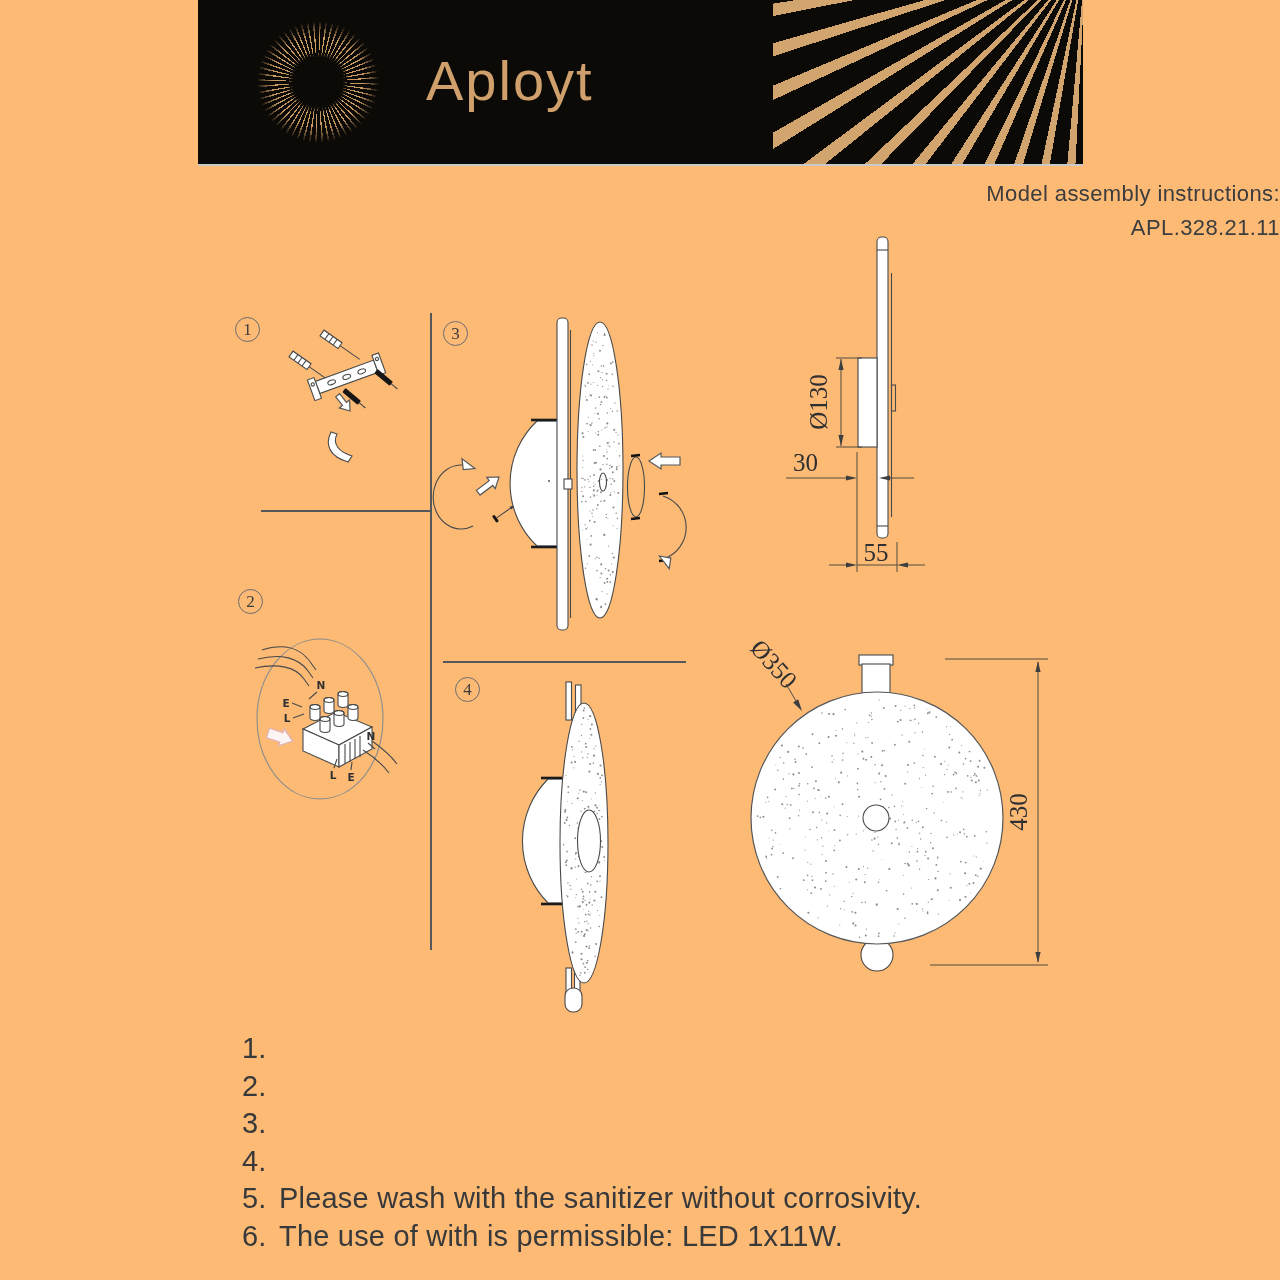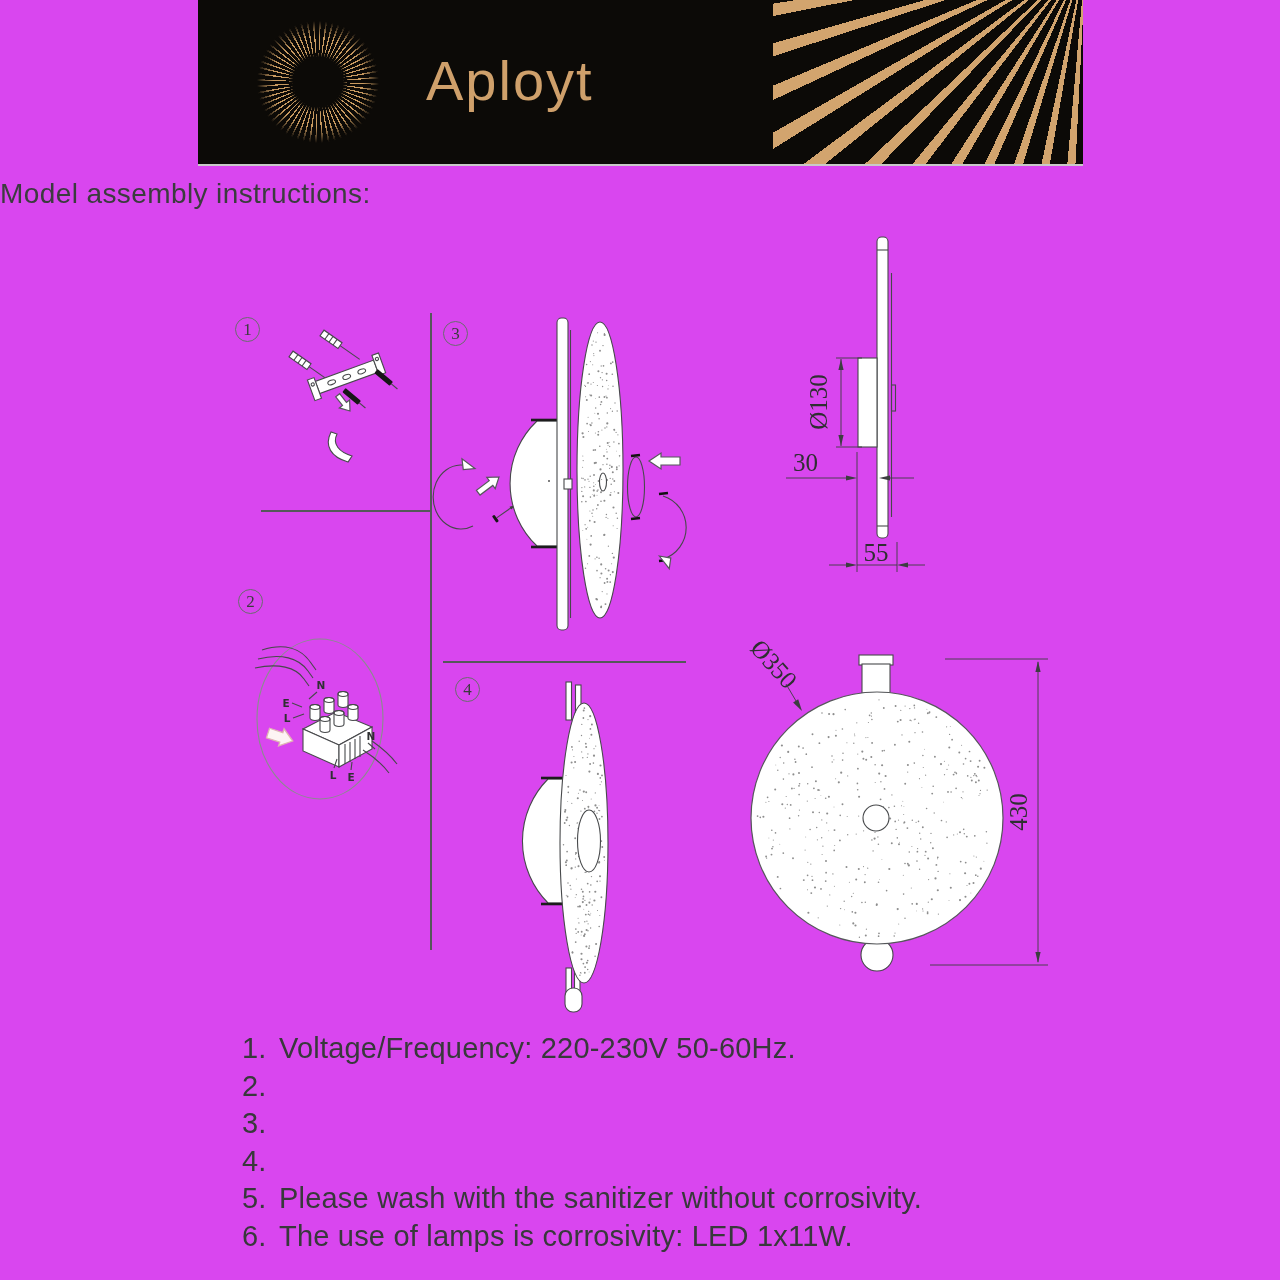--- a/index.html
+++ b/index.html
@@ -1,32 +1,32 @@
 <!DOCTYPE html>
 <html><head>
 <meta charset="utf-8">
 <style>
   html,body{margin:0;padding:0;background:#ffffff;}
-  .page{position:relative;width:1280px;height:1280px;background:#d946ef;overflow:hidden;
+  .page{position:relative;width:1280px;height:1280px;background:#fdba74;overflow:hidden;
         font-family:"Liberation Sans",sans-serif;}
   
   .banner{position:absolute;left:198px;top:0;width:885px;height:164px;background:#0c0a07;
           border-bottom:2px solid #c9c9c9;overflow:hidden;}
   .burst{position:absolute;left:56px;top:18px;width:128px;height:128px;border-radius:50%;
          background:
            radial-gradient(circle closest-side,#0c0a07 0 25px,rgba(12,10,7,0) 31px 45px,#0c0a07 61px),
            repeating-conic-gradient(from 1deg,#c89a60 0deg 1.7deg,rgba(12,10,7,0) 1.7deg 6deg);}
   .fan{position:absolute;right:0;top:0;width:310px;height:164px;
        background:repeating-conic-gradient(from 176deg at 101% -28%,
          #d2a46e 0deg 2.2deg,rgba(210,164,110,0) 2.2deg 6.9deg);}
   .brand{position:absolute;left:228px;top:48px;font-size:56px;letter-spacing:2px;
          color:#cfa06b;font-weight:400;}
   
-  .title{position:absolute;left:0;top:177px;width:100%;text-align:left;
-         font-size:28px;line-height:34px;color:#3b3c3e;letter-spacing:.4px;}
+  .title{position:absolute;left:0;top:177px;width:100%;text-align:right;
+         font-size:22px;line-height:34px;color:#3b3c3e;letter-spacing:.4px;}
   
   .vline{position:absolute;background:#55585a;}
   .hline{position:absolute;background:#55585a;}
   
   .stepnum{position:absolute;width:25px;height:25px;border:1.4px solid #6a6c6e;border-radius:50%;
            font-family:"Liberation Serif",serif;font-size:17px;color:#3b3c3e;
            display:flex;align-items:center;justify-content:center;box-sizing:border-box;}
   
   svg{position:absolute;overflow:visible;}
   .ln{stroke:#47494b;stroke-width:1.1;fill:none;}
@@ -49,20 +49,21 @@
 <div class="page">
 
   <div class="banner">
     <div class="burst"></div>
     <div class="fan"></div>
     <div class="brand">Aployt</div>
   </div>
 
   <div class="title">
     <div>Model assembly instructions:</div>
+    <div>APL.328.21.11</div>
   </div>
 
   <div class="vline" style="left:430px;top:313px;width:1.5px;height:637px;"></div>
   <div class="hline" style="left:261px;top:510px;width:169px;height:1.5px;"></div>
   <div class="hline" style="left:443px;top:661px;width:243px;height:1.5px;"></div>
 
   <div class="stepnum" style="left:235px;top:317px;">1</div>
   <div class="stepnum" style="left:238px;top:589px;">2</div>
   <div class="stepnum" style="left:443px;top:321px;">3</div>
   <div class="stepnum" style="left:455px;top:677px;">4</div>
@@ -1093,34 +1094,33 @@
       <line class="dimln" x1="1038" y1="662" x2="1038" y2="962"></line>
       <polygon class="arr" transform="translate(1038,661) rotate(-90)" points="0,0 -11,-2.6 -11,2.6"></polygon>
       <polygon class="arr" transform="translate(1038,963) rotate(90)" points="0,0 -11,-2.6 -11,2.6"></polygon>
       <text class="dimtext" font-size="25" text-anchor="middle" transform="translate(1027,812) rotate(-90)">430</text>
     </g>
   </svg>
 
   <div class="list">
     <div class="li">
       <span class="num">1.</span>
-      <span>Voltage/Frequency: 220-230V 50-60Hz.</span>
     </div>
     <div class="li">
       <span class="num">2.</span>
     </div>
     <div class="li">
       <span class="num">3.</span>
     </div>
     <div class="li">
       <span class="num">4.</span>
     </div>
     <div class="li">
       <span class="num">5.</span>
       <span>Please wash with the sanitizer without corrosivity.</span>
     </div>
     <div class="li">
       <span class="num">6.</span>
-      <span>The use of lamps is corrosivity: LED 1x11W.</span>
+      <span>The use of with is permissible: LED 1x11W.</span>
     </div>
   </div>
 
 </div>
 
 </body></html>

